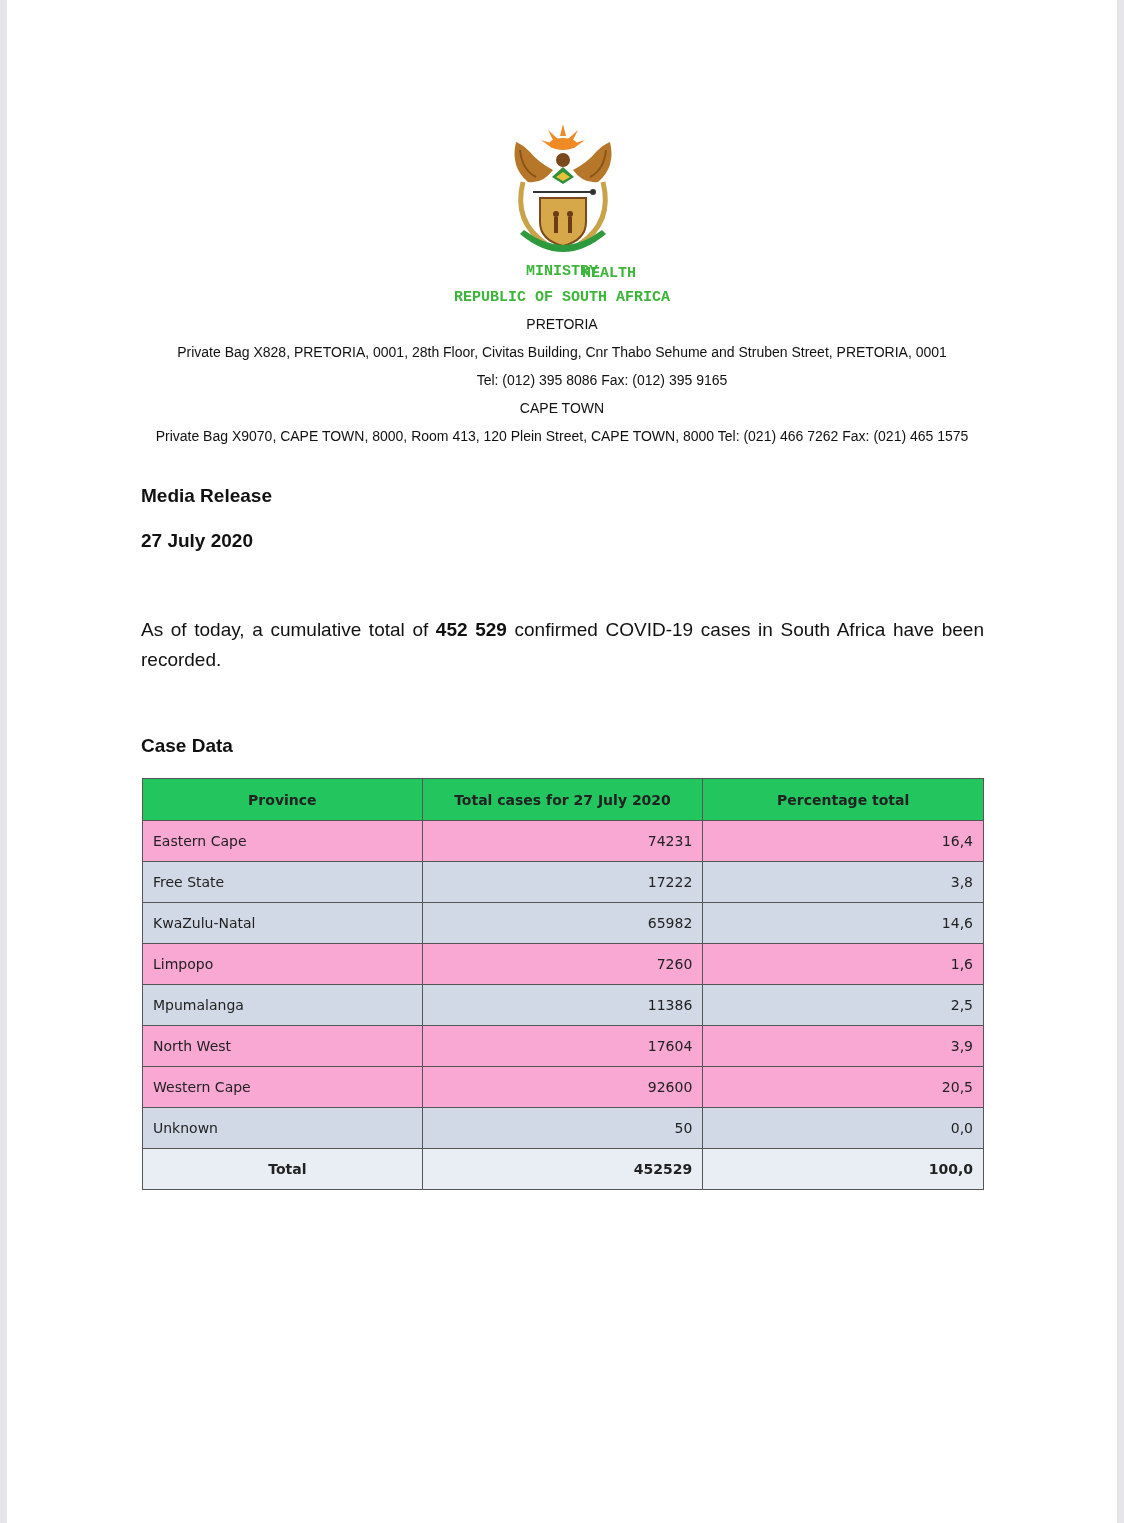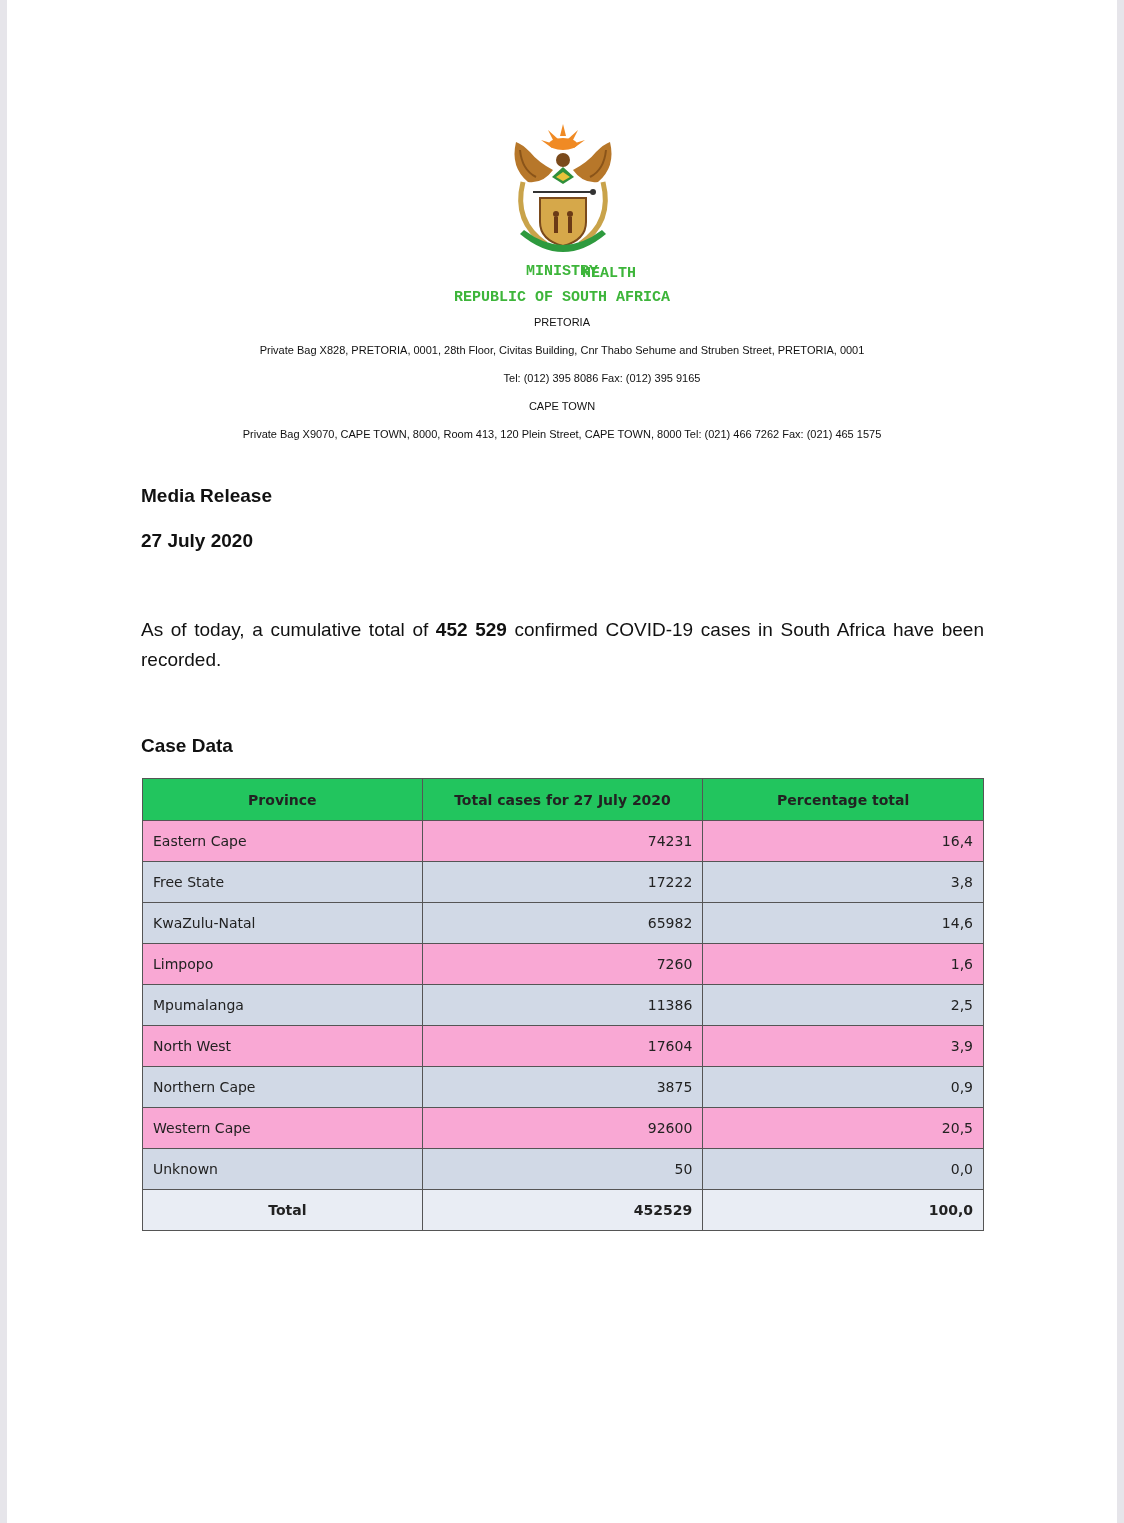--- a/index.html
+++ b/index.html
@@ -14,21 +14,21 @@
     position:absolute; left:7px; top:0; width:1110px; height:1523px;
     background:#ffffff;
   }
   .crest { position:absolute; left:508px; top:122px; width:110px; height:140px; }
   .ministry {
     position:absolute; left:0; width:1124px; text-align:center;
     color:#3db53a; font-weight:bold; font-size:15px; line-height:13px;font-family:Liberation Mono, monospace;
   }
   .addr {
     position:absolute; left:0; width:1124px; text-align:center;
-    font-size:11px; color:#111;
+    font-size:14px; color:#111;
   }
   .heading { position:absolute; left:141px; font-weight:bold; font-size:19px; }
   .para {
     position:absolute; left:141px; width:843px; font-size:19px; line-height:30px;
     text-align:justify;
   }
   table.cases {
     position:absolute; left:142px; top:778px; width:842px;
     border-collapse:collapse;
     font-family:"DejaVu Sans", sans-serif; font-size:14px; color:#222;
@@ -131,25 +131,20 @@
   <tr class="dark">
     <td>Mpumalanga</td>
     <td class="num">11386</td>
     <td class="num">2,5</td>
   </tr>
   <tr class="light">
     <td>North West</td>
     <td class="num">17604</td>
     <td class="num">3,9</td>
   </tr>
-  <tr class="dark">
-    <td>Northern Cape</td>
-    <td class="num">3875</td>
-    <td class="num">0,9</td>
-  </tr>
   <tr class="light">
     <td>Western Cape</td>
     <td class="num">92600</td>
     <td class="num">20,5</td>
   </tr>
   <tr class="dark">
     <td>Unknown</td>
     <td class="num">50</td>
     <td class="num">0,0</td>
   </tr>

